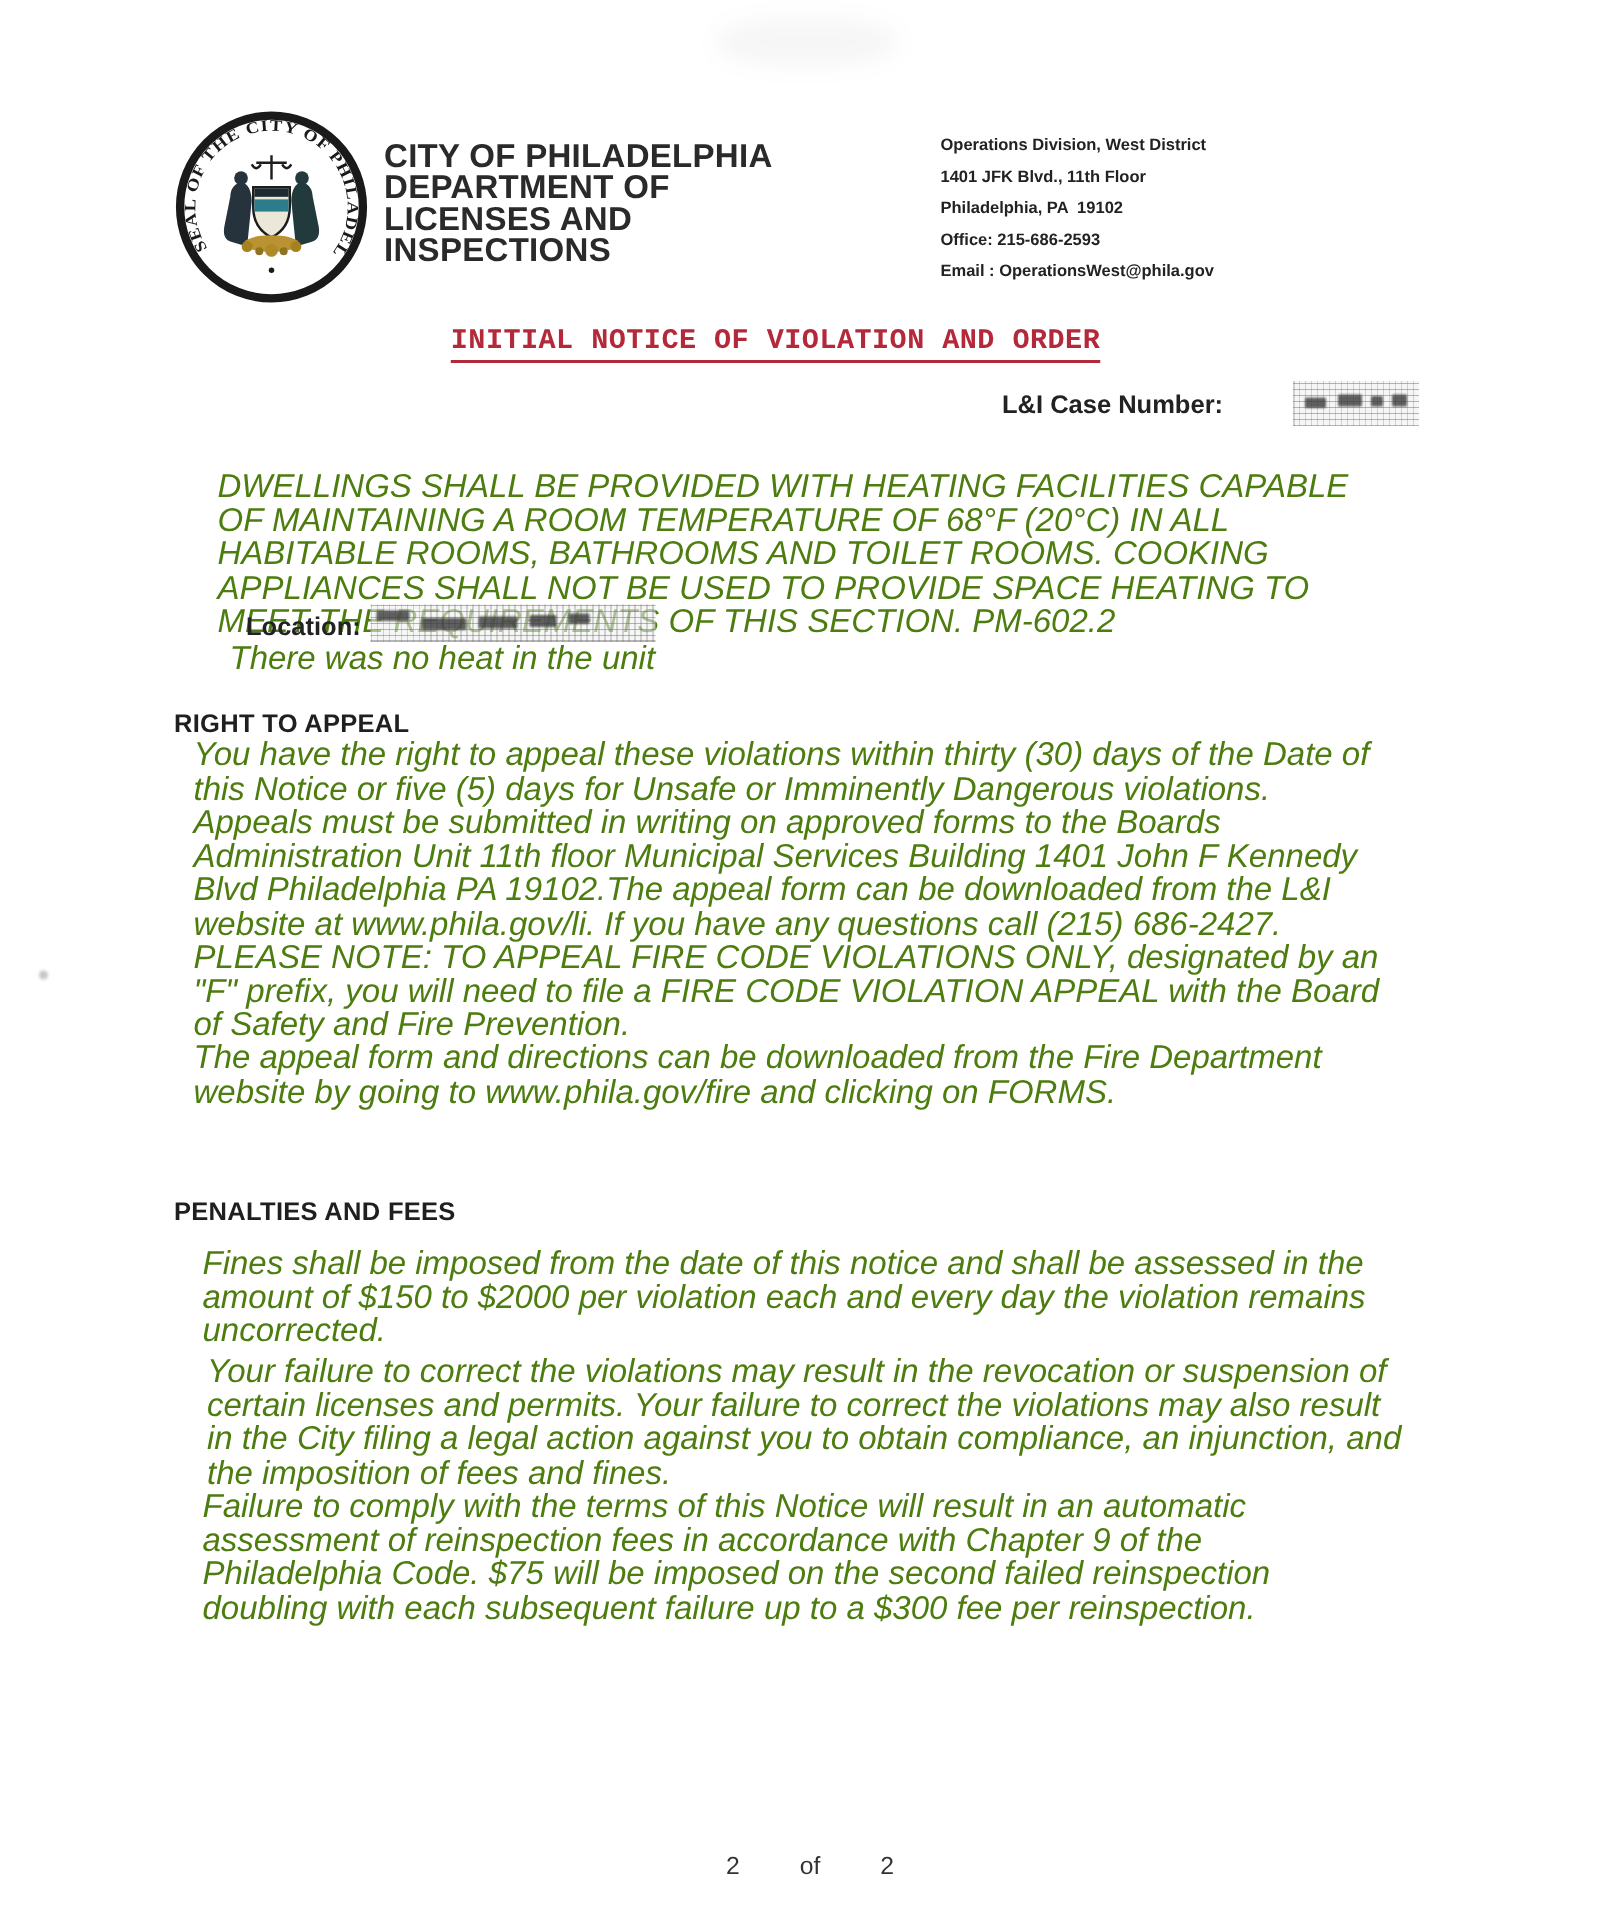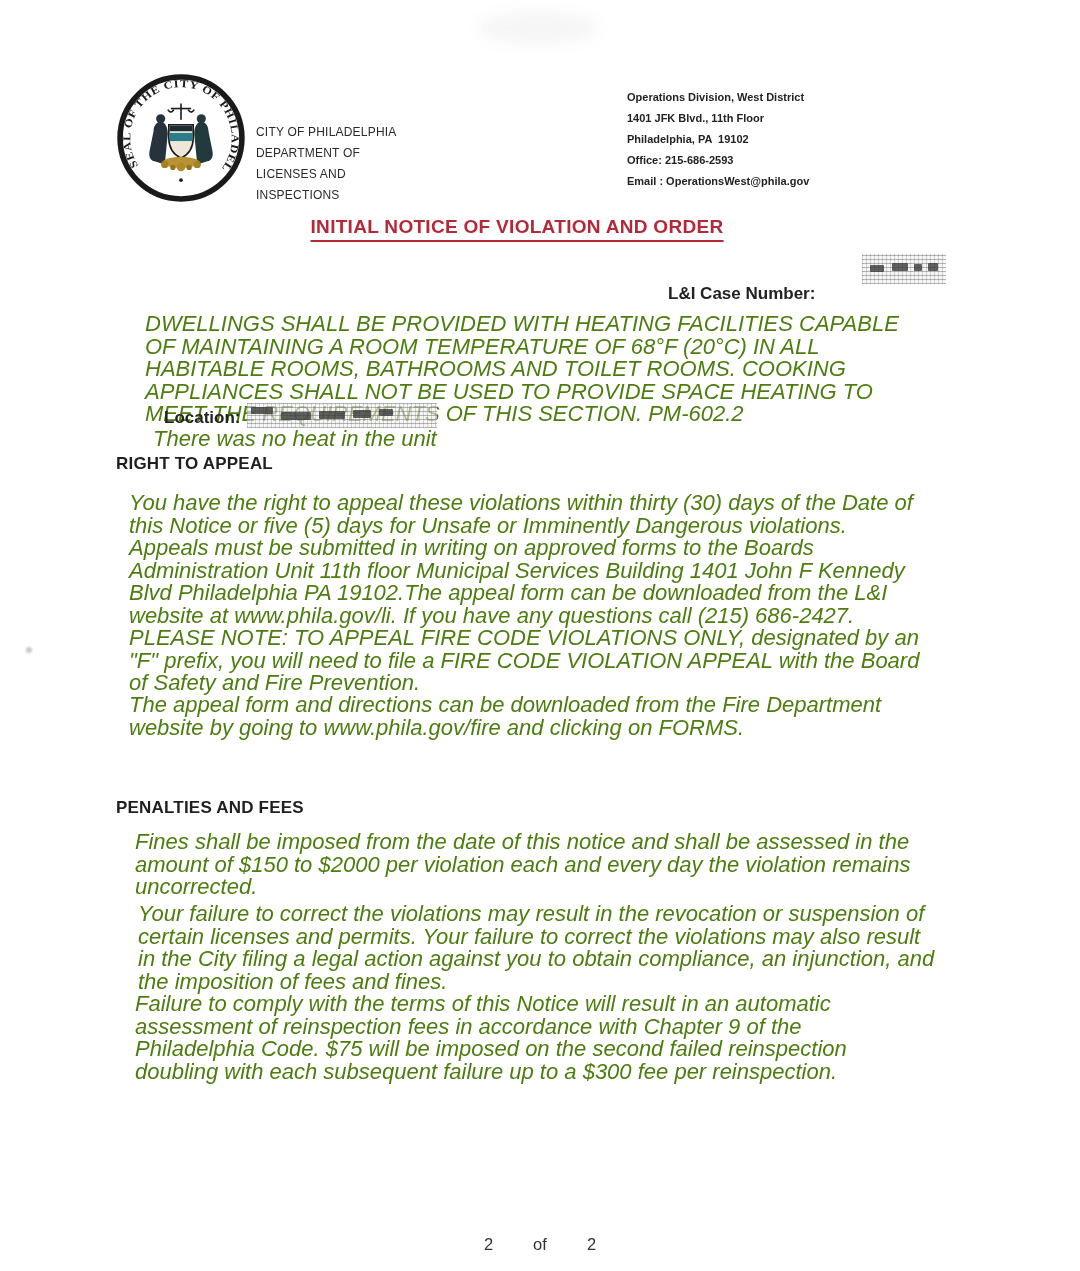--- a/index.html
+++ b/index.html
@@ -8,41 +8,41 @@
     width:1080px;height:1271px;
     background:#fff;
     font-family:"Liberation Sans", sans-serif;
     color:#262626;
     overflow:hidden;
   }
   
   .seal-wrap{position:absolute;left:113px;top:72px;width:136px;height:132px;}
   .dept-block{
     position:absolute;left:256px;top:93px;
-    font-size:12px;font-weight:400;line-height:21px;color:#2a2a2a;
+    font-size:22px;font-weight:700;line-height:21px;color:#2a2a2a;
     letter-spacing:.2px;
-    margin-top:29px;
   }
   .office-block{
     position:absolute;left:627px;top:87px;
     font-size:11px;font-weight:700;line-height:21px;color:#222;
   }
   .office-block div, .dept-block div{white-space:pre;}
   
   .notice-title{
     position:absolute;left:517px;top:216px;transform:translateX(-50%);
     font-size:19px;font-weight:700;letter-spacing:.3px;
     color:#b4293a;
     border-bottom:2.5px solid #b4293a;
     padding-bottom:2px;
     white-space:nowrap;
+    font-family:Liberation Mono, monospace;
   }
   .case-label{
     position:absolute;left:668px;top:260px;
-    font-size:17px;font-weight:700;color:#222;margin-top:24px;
+    font-size:17px;font-weight:700;color:#222;
   }
   
   .redact{
     position:relative;display:inline-block;
     background:
       repeating-linear-gradient(0deg, rgba(100,100,100,.45) 0 1px, transparent 1px 4px),
       repeating-linear-gradient(90deg, rgba(120,120,120,.30) 0 1px, transparent 1px 4px);
     background-color:rgba(240,240,240,.6);
   }
   .redact i{position:absolute;background:#3a3a3a;opacity:.8;filter:blur(.6px);border-radius:1px;}
@@ -60,21 +60,21 @@
   
   .body-par{font-size:22px;line-height:22.5px;color:#4d7c0f;position:absolute;font-style:italic;}
   .violation-text{left:145px;top:313px;width:758px;}
   .location-row{position:absolute;left:152px;top:403px;font-size:17px;}
   .location-label{font-weight:700;color:#222;margin-left:12px;}
   .violation-comment{left:153px;top:428px;width:700px;}
   .section-heading{
     position:absolute;left:116px;
     font-size:17px;font-weight:700;color:#1f1f1f;letter-spacing:.2px;
   }
-  .h-appeal{top:454px;}
+  .h-appeal{top:473px;}
   .h-penalties{top:798px;}
   .p-appeal-0{left:129px;top:492px;width:800px;}
   .p-appeal-1{left:129px;top:627px;width:800px;}
   .p-appeal-2{left:129px;top:694px;width:800px;}
   .p-pen-0{left:135px;top:831px;width:800px;}
   .p-pen-1{left:138px;top:903px;width:800px;}
   .p-pen-2{left:135px;top:993px;width:770px;}
   
   .footer{
     position:absolute;left:0;right:0;top:1235px;

